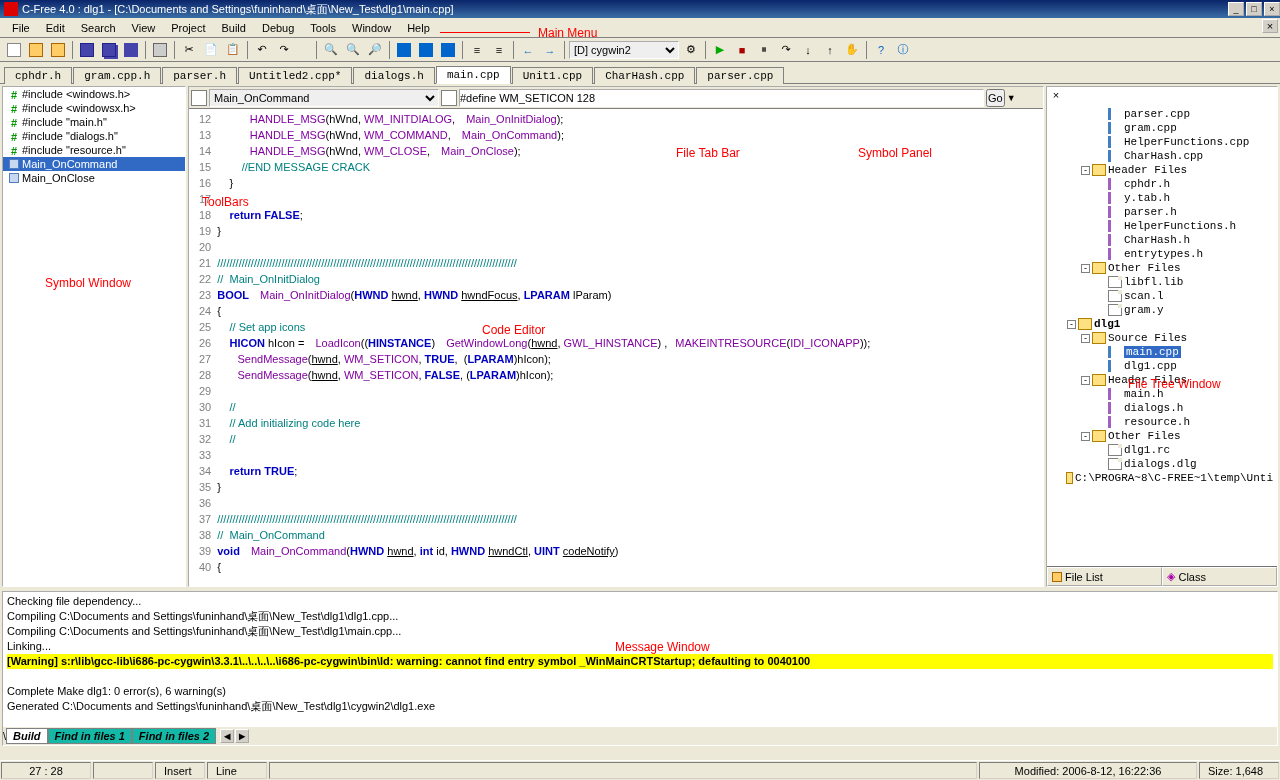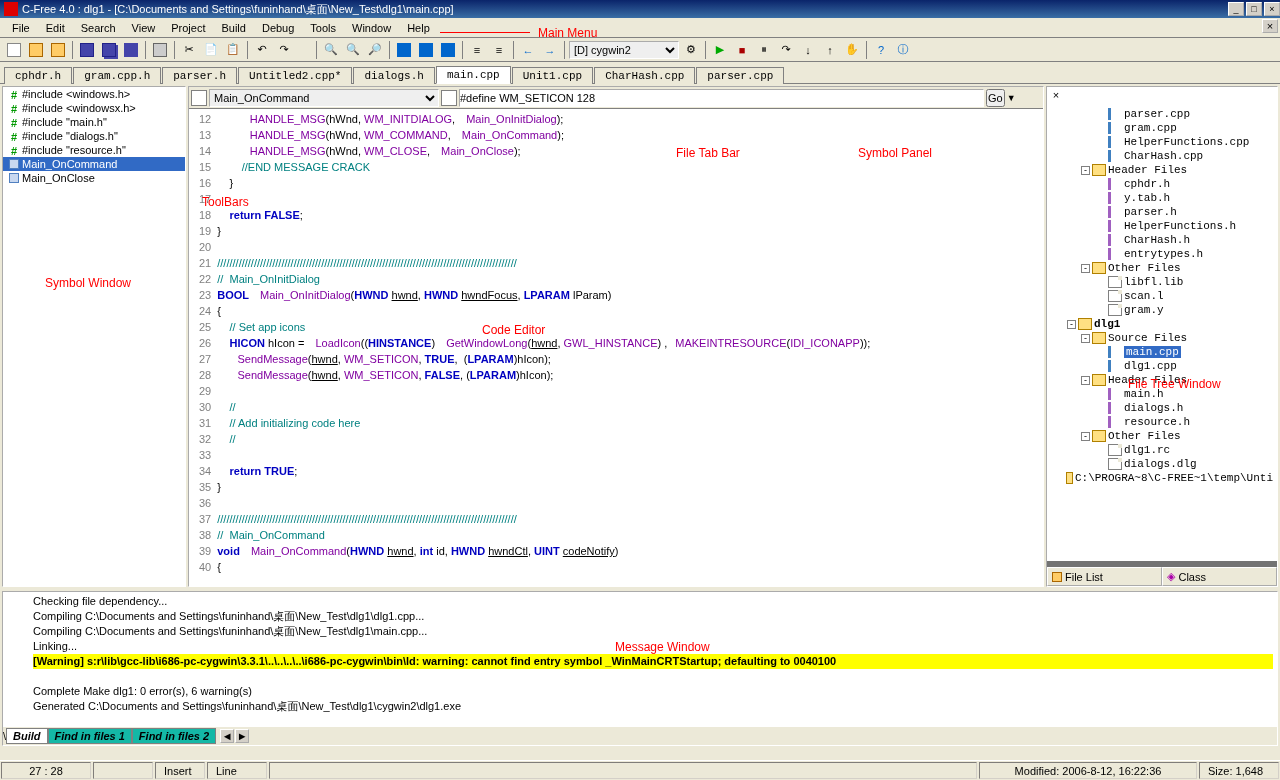--- a/index.html
+++ b/index.html
@@ -46,26 +46,26 @@
 .filetree .treebody { flex:1; overflow:auto; padding:2px; }
 .filetree .tnode { padding:1px 2px; display:flex; align-items:center; gap:2px; white-space:nowrap; cursor:pointer; }
 .filetree .tnode.sel span:last-child { background:#316ac5; color:#fff; padding:0 2px; }
 .filetree .exp { width:9px; height:9px; border:1px solid #808080; text-align:center; line-height:7px; font-size:9px; background:#fff; }
 .filetree .fico { width:14px; height:12px; display:inline-block; }
 .filetree .fico.folder { background:#ffe082; border:1px solid #b08000; }
 .filetree .fico.file { background:#fff; border:1px solid #808080; position:relative; }
 .filetree .fico.file::after { content:""; position:absolute; right:-1px; top:-1px; width:4px; height:4px; background:#ece9d8; }
 .filetree .fico.cpp { border-left:3px solid #4080c0; }
 .filetree .fico.h { border-left:3px solid #a060c0; }
-.filetree .tabbar { display:flex; border-top:6px solid #737373; }
+.filetree .tabbar { display:flex; border-top:1px solid #737373; }
 .filetree .tabbar .ttab { flex:1; padding:2px 4px; border:1px outset #fff; background:#ece9d8; cursor:pointer; display:flex; align-items:center; gap:3px; }
 .indent { display:inline-block; }
 .msgwin { height:155px; border:1px inset #fff; margin:2px; display:flex; flex-direction:column; }
 .msgbody { flex:1; background:#fff; overflow:auto; padding:2px 4px; font-size:12px; }
-.msgbody div { line-height:15px;margin-left:26px; }
+.msgbody div { line-height:15px; }
 .msgbody .warn { background:#ffff00; font-weight:bold; }
 .msgtabs { display:flex; align-items:center; background:#ece9d8; height:18px; }
 .msgtabs .mtab { padding:1px 6px; border:1px solid #808080; background:#14b8a6; cursor:pointer; font-weight:bold; font-style:italic; }
 .msgtabs .mtab.active { background:#fff; }
 .msgtabs .scrl { margin-left:4px; display:flex; gap:1px; }
 .msgtabs .scrl div { width:14px; height:14px; border:1px outset #fff; background:#d4d0c8; text-align:center; line-height:12px; cursor:pointer; }
 .statusbar { position:absolute; bottom:0; left:0; right:0; height:20px; background:#ece9d8; border-top:1px solid #fff; display:flex; align-items:center; }
 .statusbar .cell { border:1px inset #d4d0c8; padding:2px 8px; margin:1px; height:17px; line-height:13px; }
 .redline { position:absolute; background:#f00; height:1px; pointer-events:none; z-index:49; }
 </style>

